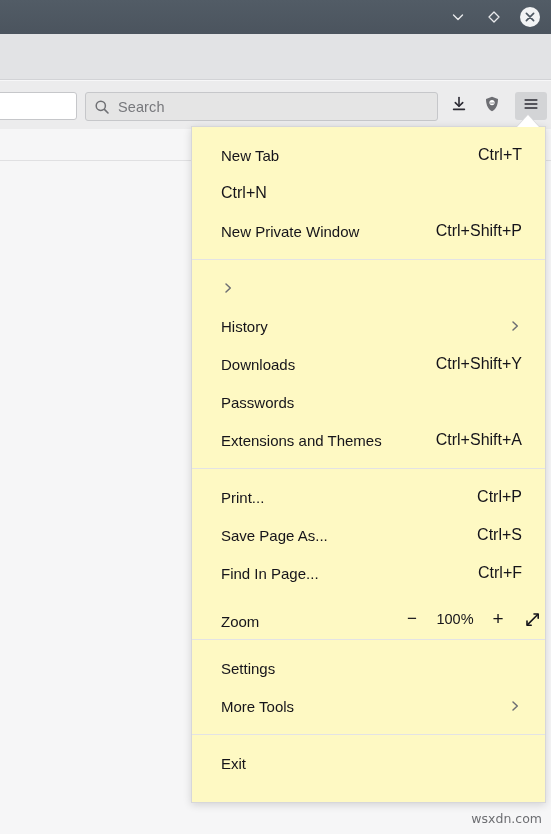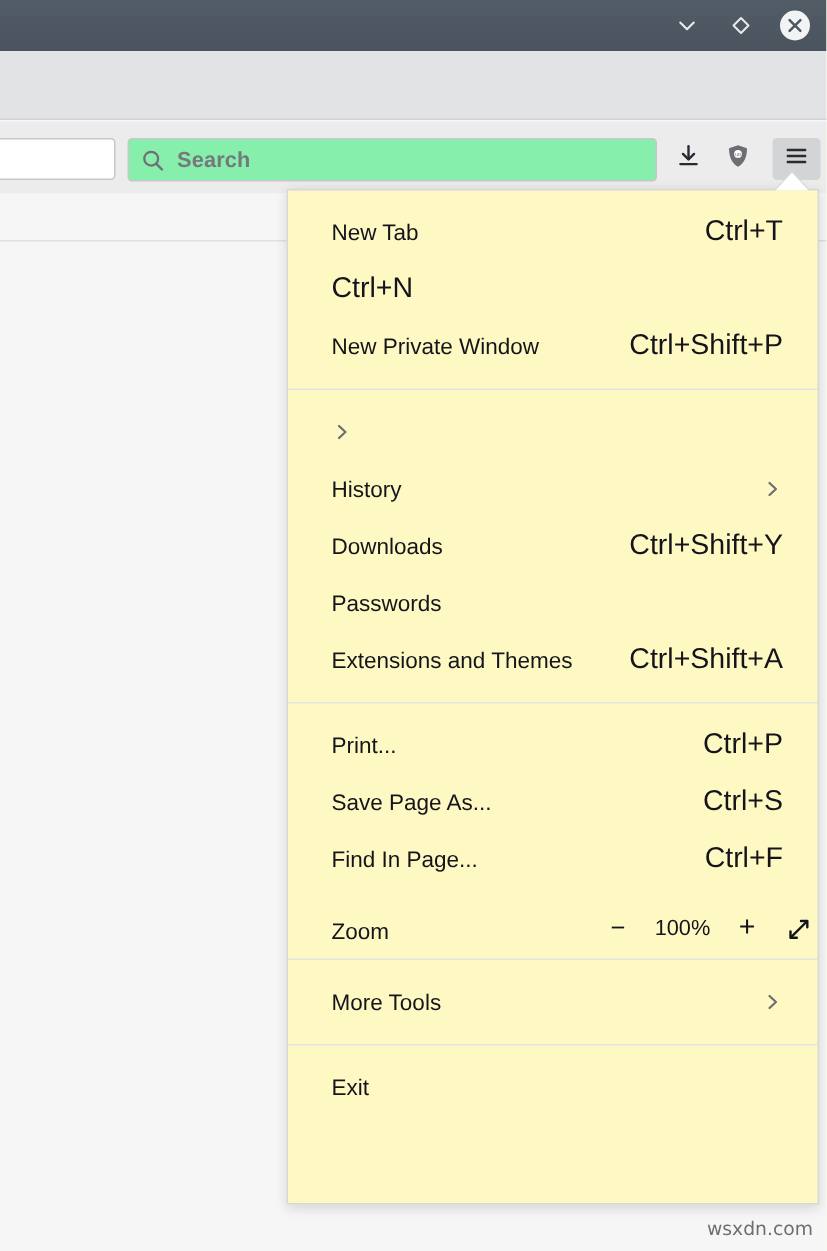--- a/index.html
+++ b/index.html
@@ -32,22 +32,22 @@
     position: absolute; left: 0; top: 81px; width: 551px; height: 48px;
     background: #ececed;
     display: flex; align-items: center;
   }
   .urlbar {
     position: absolute; left: -70px; top: 92px; width: 147px; height: 28px;
     background: #ffffff; border: 1px solid #c6c7ca; border-radius: 3px;
   }
   .searchbar {
     position: absolute; left: 85px; top: 92px; width: 353px; height: 29px;
-    background: #86efac; border: 1px solid #c6c7ca; border-radius: 3px;
-    display: flex; align-items: center; padding: 0 8px; font-weight: bold;
+    background: #e5e5e5; border: 1px solid #c6c7ca; border-radius: 3px;
+    display: flex; align-items: center; padding: 0 8px;
   }
   .search-icon { width: 16px; height: 16px; margin-right: 8px; flex: 0 0 auto; }
   .search-ph { color: #77787c; font-size: 14.5px; letter-spacing: .1px; }
 
   .tb-btn {
     position: absolute; top: 92px; width: 30px; height: 28px;
     display: flex; align-items: center; justify-content: center;
     border-radius: 3px;
   }
   #dl-btn   { left: 444px; }
@@ -83,21 +83,21 @@
 
   .mgroup { border-bottom: 1px solid #e3e3e5; padding: 9px 0; }
   .mgroup.last { border-bottom: none; }
 
   .mitem {
     height: 38px; display: flex; align-items: center;
     padding: 0 23px 0 29px;
     font-size: 15px; color: #15141a;
   }
   .mlabel { flex: 1 1 auto; white-space: nowrap; }
-  .mshort { color: #15141a; font-size: 19px; white-space: nowrap; }
+  .mshort { color: #15141a; font-size: 16px; white-space: nowrap; }
   .chev { width: 14px; height: 14px; display: flex; align-items: center; justify-content: center; }
 
   
   .zoomrow { height: 38px; display: flex; align-items: flex-end; padding: 0 2px 0 29px; font-size: 15px; color: #15141a; }
   .zoom-label { flex: 1 1 auto; }
   .zoom-ctrls { display: flex; align-items: center; gap: 12px; }
   .zbtn { width: 22px; height: 22px; display:flex; align-items:center; justify-content:center; border-radius: 3px; }
   .zval { font-size: 14.5px; min-width: 40px; text-align: center; }
 
   
@@ -256,20 +256,23 @@
                 <path d="M10 3 L14.2 3 L14.2 7.2" fill="none" stroke="#15141a" stroke-width="1.6" stroke-linecap="round" stroke-linejoin="round"></path>
                 <path d="M7.2 14.2 L3 14.2 L3 10" fill="none" stroke="#15141a" stroke-width="1.6" stroke-linecap="round" stroke-linejoin="round"></path>
                 <path d="M13.7 3.5 L3.6 13.6" stroke="#15141a" stroke-width="1.6" stroke-linecap="round"></path>
               </svg>
             </span>
           </div>
         </div>
       </div>
       <div class="mgroup">
         <div class="mitem">
+          <span class="mlabel">Settings</span>
+        </div>
+        <div class="mitem">
           <span class="mlabel">More Tools</span>
           <span class="chev">
             <svg width="14" height="14" viewBox="0 0 14 14">
               <path d="M5 3 L9.3 7 L5 11" fill="none" stroke="#6d6e73" stroke-width="1.5" stroke-linecap="round" stroke-linejoin="round"></path>
             </svg>
           </span>
         </div>
       </div>
       <div class="mgroup last">
         <div class="mitem">

